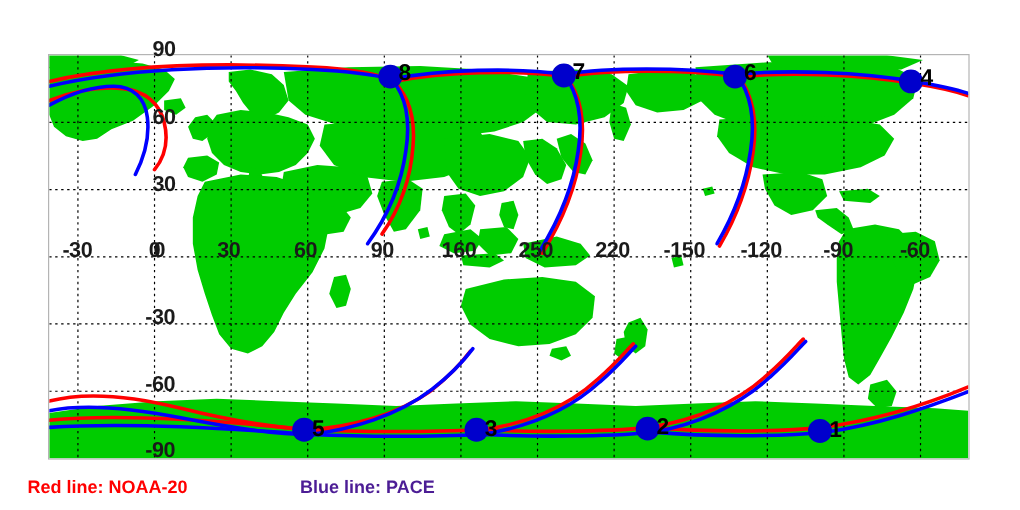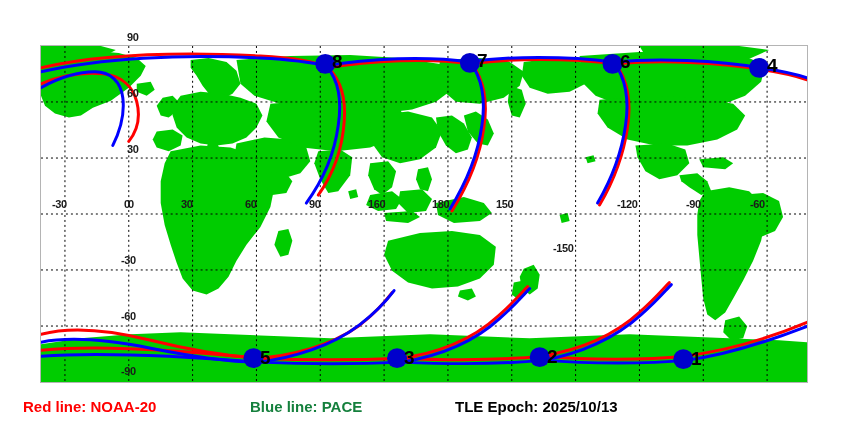--- a/index.html
+++ b/index.html
@@ -41,21 +41,21 @@
     left: 0;
     top: 0;
     width: 100%;
     height: 100%;
     display: block;
   }
 
   .axis-label {
     position: absolute;
     font-family: "Liberation Sans", sans-serif;
-    font-size: 11px;
+    font-size: 18px;
     font-weight: bold;
     color: #1a1a1a;
     white-space: nowrap;
     line-height: 1;
     letter-spacing: -0.4px;
   }
 
   .marker-label {
     position: absolute;
     font-family: "Liberation Sans", sans-serif;
@@ -75,21 +75,21 @@
   }
   .legend-entry {
     position: absolute;
     font-family: "Liberation Sans", sans-serif;
     font-size: 15px;
     font-weight: bold;
     white-space: nowrap;
     line-height: 1;
   }
   #legend-red  { left: 23px;  top: 3px; color: #ff0000; }
-  #legend-blue { left: 250px; top: 3px; color: #15803d; }
+  #legend-blue { left: 250px; top: 3px; color: #4c1d95; }
   #legend-epoch{ left: 455px; top: 3px; color: #000000; }
 </style>
 </head>
 <body>
 
 <div id="map-figure">
 
   <div id="map-frame">
     <svg id="map-svg" viewBox="0 0 768 338" preserveAspectRatio="none">
 
@@ -229,23 +229,23 @@
     </svg>
   </div>
 
   <div>
     <span class="axis-label" style="left:52px;  top:199px;">-30</span>
     <span class="axis-label" style="left:124px; top:199px;">0</span>
     <span class="axis-label" style="left:181px; top:199px;">30</span>
     <span class="axis-label" style="left:245px; top:199px;">60</span>
     <span class="axis-label" style="left:309px; top:199px;">90</span>
     <span class="axis-label" style="left:368px; top:199px;">160</span>
-    <span class="axis-label" style="left:432px; top:199px;">180</span>
-    <span class="axis-label" style="left:496px; top:199px;">150</span>
-    <span class="axis-label" style="left:553px; top:199px;margin-top:44px;">-150</span>
+    <span class="axis-label" style="left:432px; top:199px;">250</span>
+    <span class="axis-label" style="left:496px; top:199px;">220</span>
+    <span class="axis-label" style="left:553px; top:199px;">-150</span>
     <span class="axis-label" style="left:617px; top:199px;text-align:right;">-120</span>
     <span class="axis-label" style="left:686px; top:199px;">-90</span>
     <span class="axis-label" style="left:750px; top:199px;">-60</span>
   </div>
 
   <div>
     <span class="axis-label" style="left:127px; top:32px;">90</span>
     <span class="axis-label" style="left:127px; top:88px;">60</span>
     <span class="axis-label" style="left:127px; top:144px;">30</span>
     <span class="axis-label" style="left:128px; top:199px;">0</span>
@@ -261,16 +261,15 @@
     <span class="marker-label" style="left:767px; top:56px;">4</span>
     <span class="marker-label" style="left:260px; top:348px;">5</span>
     <span class="marker-label" style="left:404px; top:348px;">3</span>
     <span class="marker-label" style="left:547px; top:347px;">2</span>
     <span class="marker-label" style="left:691px; top:349px;">1</span>
   </div>
 
   <div id="legend">
     <span class="legend-entry" id="legend-red">Red line: NOAA-20</span>
     <span class="legend-entry" id="legend-blue">Blue line: PACE</span>
-    <span class="legend-entry" id="legend-epoch">TLE Epoch: 2025/10/13</span>
   </div>
 
 </div>
 
 </body></html>

